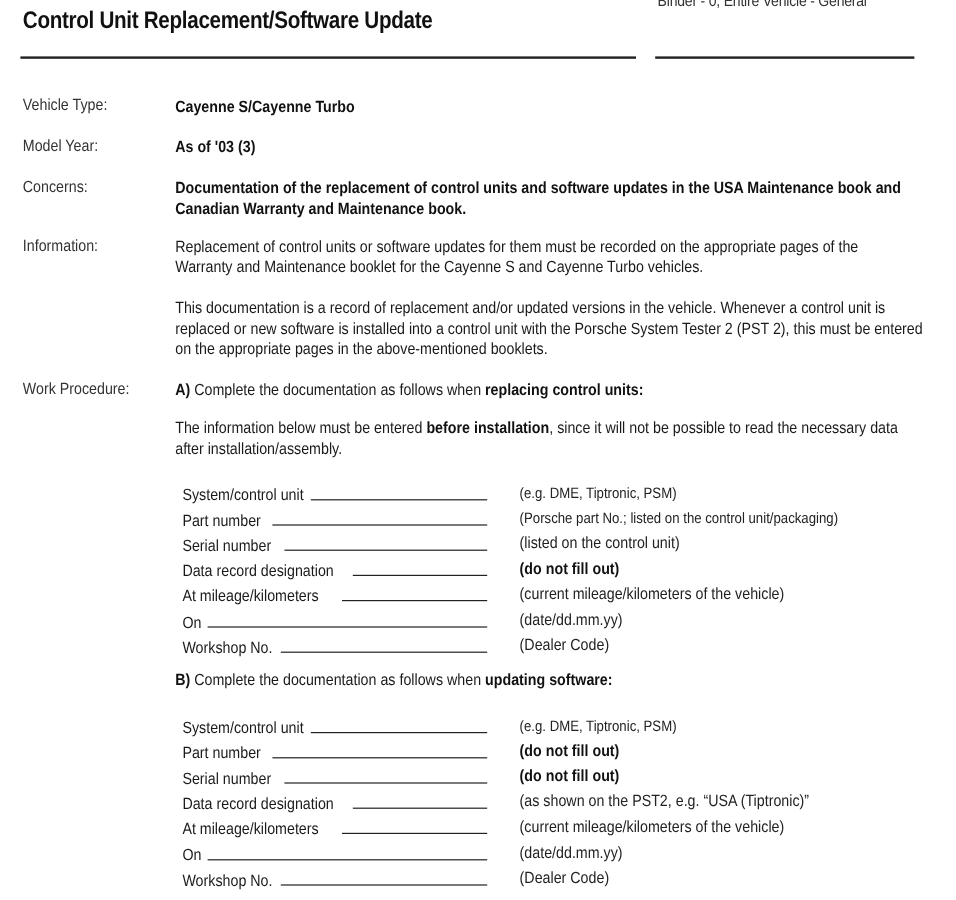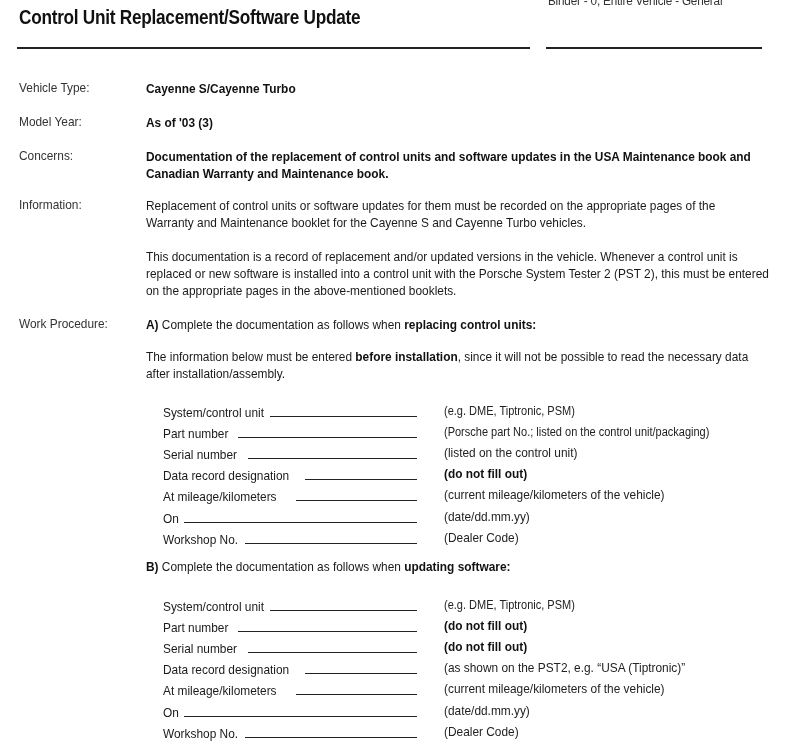--- a/index.html
+++ b/index.html
@@ -66,21 +66,21 @@
     }
     .content .inner {
       transform: scaleX(0.88);
       transform-origin: left top;
       width: 715px;
     }
     .bold { font-weight: bold; color: #111; }
 
     .form-row {
       position: absolute;
-      left: 163px;
+      left: 152px;
       height: 20px;
       font-size: 13.5px;
       width: 620px;
     }
     .form-row .field {
       position: absolute;
       left: 0;
       top: 0;
       width: 254px;
       height: 18px;

